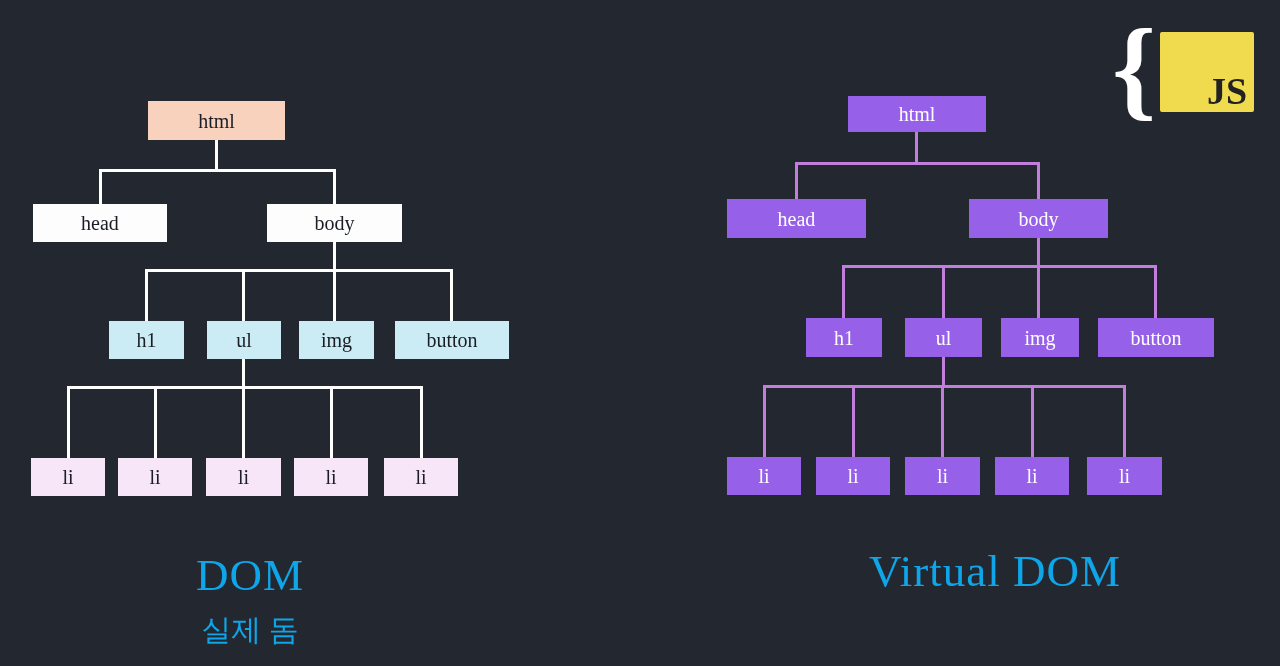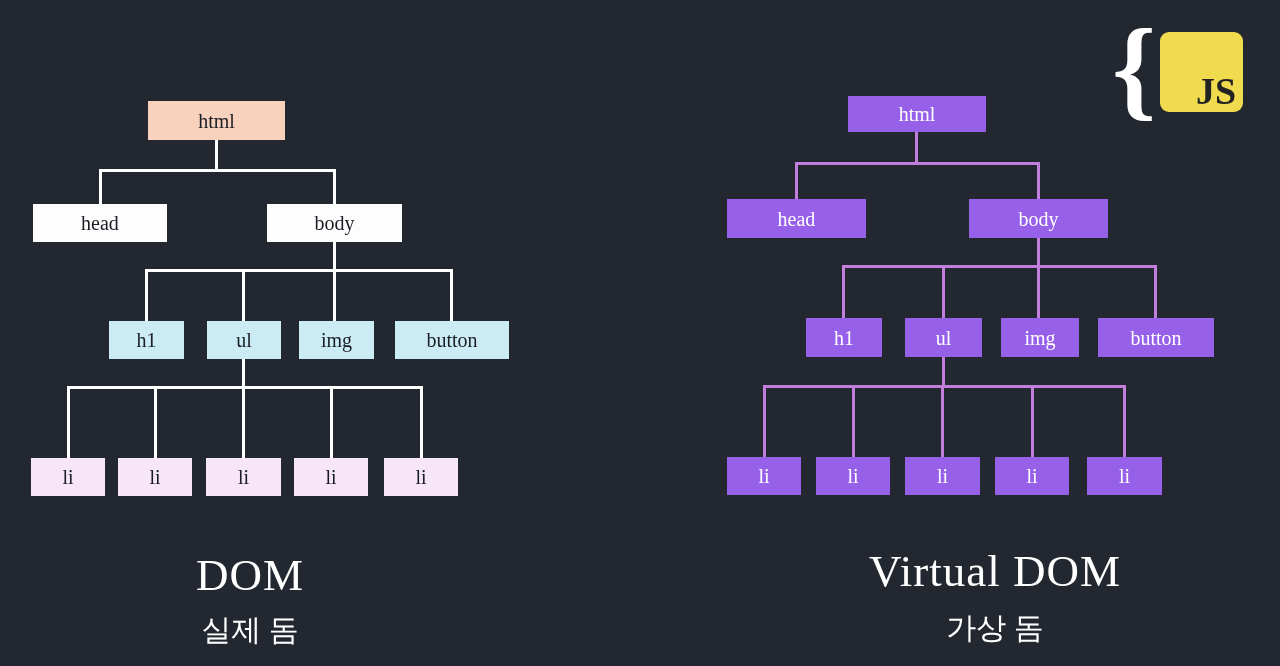--- a/index.html
+++ b/index.html
@@ -28,21 +28,21 @@
   .node.l.lvl3   { background: #cbecf5; }
   .node.l.leaf   { background: #f7e6f7; }
   .node.r        { background: #9760e8; color: #ffffff; }
 
   
   .line { position: absolute; }
   .line.l { background: #ffffff; }
   .line.r { background: #c27edd; }
 
   
-  .caption { position: absolute; color: #ffffff; text-align: center; }
+  .caption { position: absolute; color: #0ea5e9; text-align: center; }
   .caption.big   { font-size: 45px; letter-spacing: 1px; }
   .caption.small { font-size: 30px; }
 
   
   .js-logo {
     position: absolute;
     left: 1112px;
     top: 16px;
     display: flex;
     align-items: center;
@@ -50,24 +50,24 @@
   }
   .js-brace {
     color: #ffffff;
     font-size: 112px;
     font-weight: bold;
     line-height: 1.0;
     transform: translateY(-4px);
   }
   .js-square {
     position: relative;
-    width: 83px;
+    width: 94px;
     height: 80px;
     background: #f0db4f;
-    border-radius: 9px;
+    border-radius: 2px;
   }
   .js-square .js-text {
     position: absolute;
     right: 7px;
     bottom: 2px;
     font-size: 38px;
     font-weight: bold;
     color: #222222;
     line-height: 1;
   }
@@ -139,21 +139,20 @@
   <div class="node r" style="left:1098px; top:318px; width:116px; height:39px;">button</div>
   <div class="node r" style="left:727px;  top:457px; width:74px;  height:38px;">li</div>
   <div class="node r" style="left:816px;  top:457px; width:74px;  height:38px;">li</div>
   <div class="node r" style="left:905px;  top:457px; width:75px;  height:38px;">li</div>
   <div class="node r" style="left:995px;  top:457px; width:74px;  height:38px;">li</div>
   <div class="node r" style="left:1087px; top:457px; width:75px;  height:38px;">li</div>
 
   <div class="caption big" style="left:120px; top:549px; width:260px;">DOM</div>
   <div class="caption big" style="left:845px; top:545px; width:300px;">Virtual DOM</div>
   <div class="caption small" style="left:120px; top:610px; width:260px;">실제 돔</div>
-  <div class="caption small" style="left:845px; top:608px; width:300px;">가상 돔</div>
 
   <div class="js-logo">
     <span class="js-brace">{</span>
     <span class="js-square">
       <span class="js-text">JS</span>
     </span>
 
   </div>
 
 </div>

